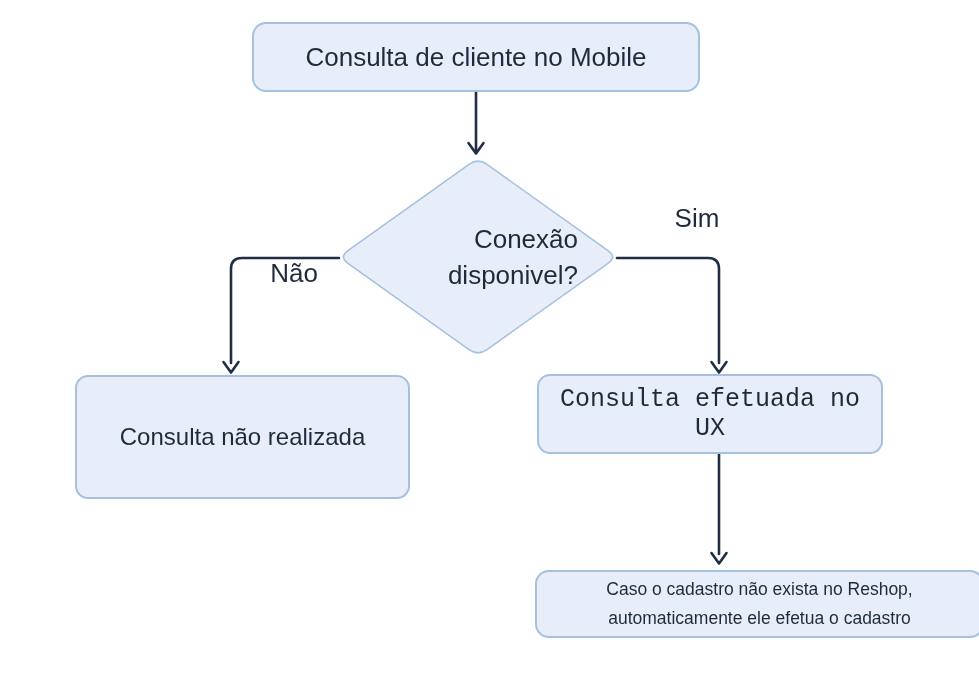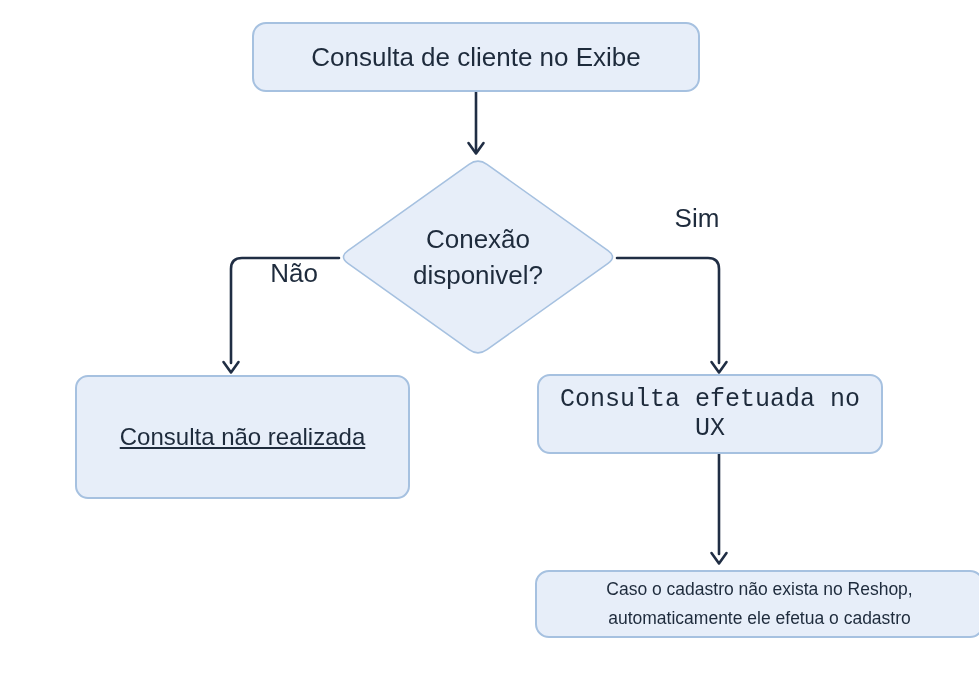--- a/index.html
+++ b/index.html
@@ -50,42 +50,41 @@
     left: 252px; top: 22px;
     width: 448px; height: 70px;
     font-size: 26px;
     border-radius: 14px;
   }
   .node-no-result {
     left: 75px; top: 375px;
     width: 335px; height: 124px;
     font-size: 24px;
     gap: 21px;
-    text-decoration: underline;
   }
   .node-yes-result {
     left: 537px; top: 374px;
     width: 346px; height: 80px;
     font-size: 25px;
     font-family: Liberation Mono, monospace;
   }
   .node-register {
     left: 535px; top: 570px;
     width: 449px; height: 68px;
     font-size: 17.5px;
     gap: 8px;
     border-radius: 14px;
   }
   .decision-label {
     position: absolute;
     left: 378px; top: 221px;
     width: 200px;
     font-size: 26px;
     line-height: 36px;
-    text-align: center;
+    text-align: right;
   }
   .edge-label {
     position: absolute;
     font-size: 26px;
     line-height: 30px;
     width: 70px;
     text-align: center;
   }
   .edge-label-no { left: 259px; top: 226px; margin-top: 32px; }
   .edge-label-yes { left: 662px; top: 203px; }
@@ -118,21 +117,21 @@
       <polyline class="connector" points="711.5,362 719,372.5 726.5,362"></polyline>
     </g>
 
     <g>
       <line class="connector" x1="719" y1="454" x2="719" y2="554"></line>
       <polyline class="connector" points="711.5,553 719,563.5 726.5,553"></polyline>
     </g>
   </svg>
 
   <div class="node node-start">
-    <span>Consulta de cliente no Exibe</span>
+    <span>Consulta de cliente no Mobile</span>
   </div>
 
   <div class="decision-label">
     <div>Conexão</div>
     <div>disponivel?</div>
   </div>
 
   <div class="edge-label edge-label-no">Não</div>
   <div class="edge-label edge-label-yes">Sim</div>
 

